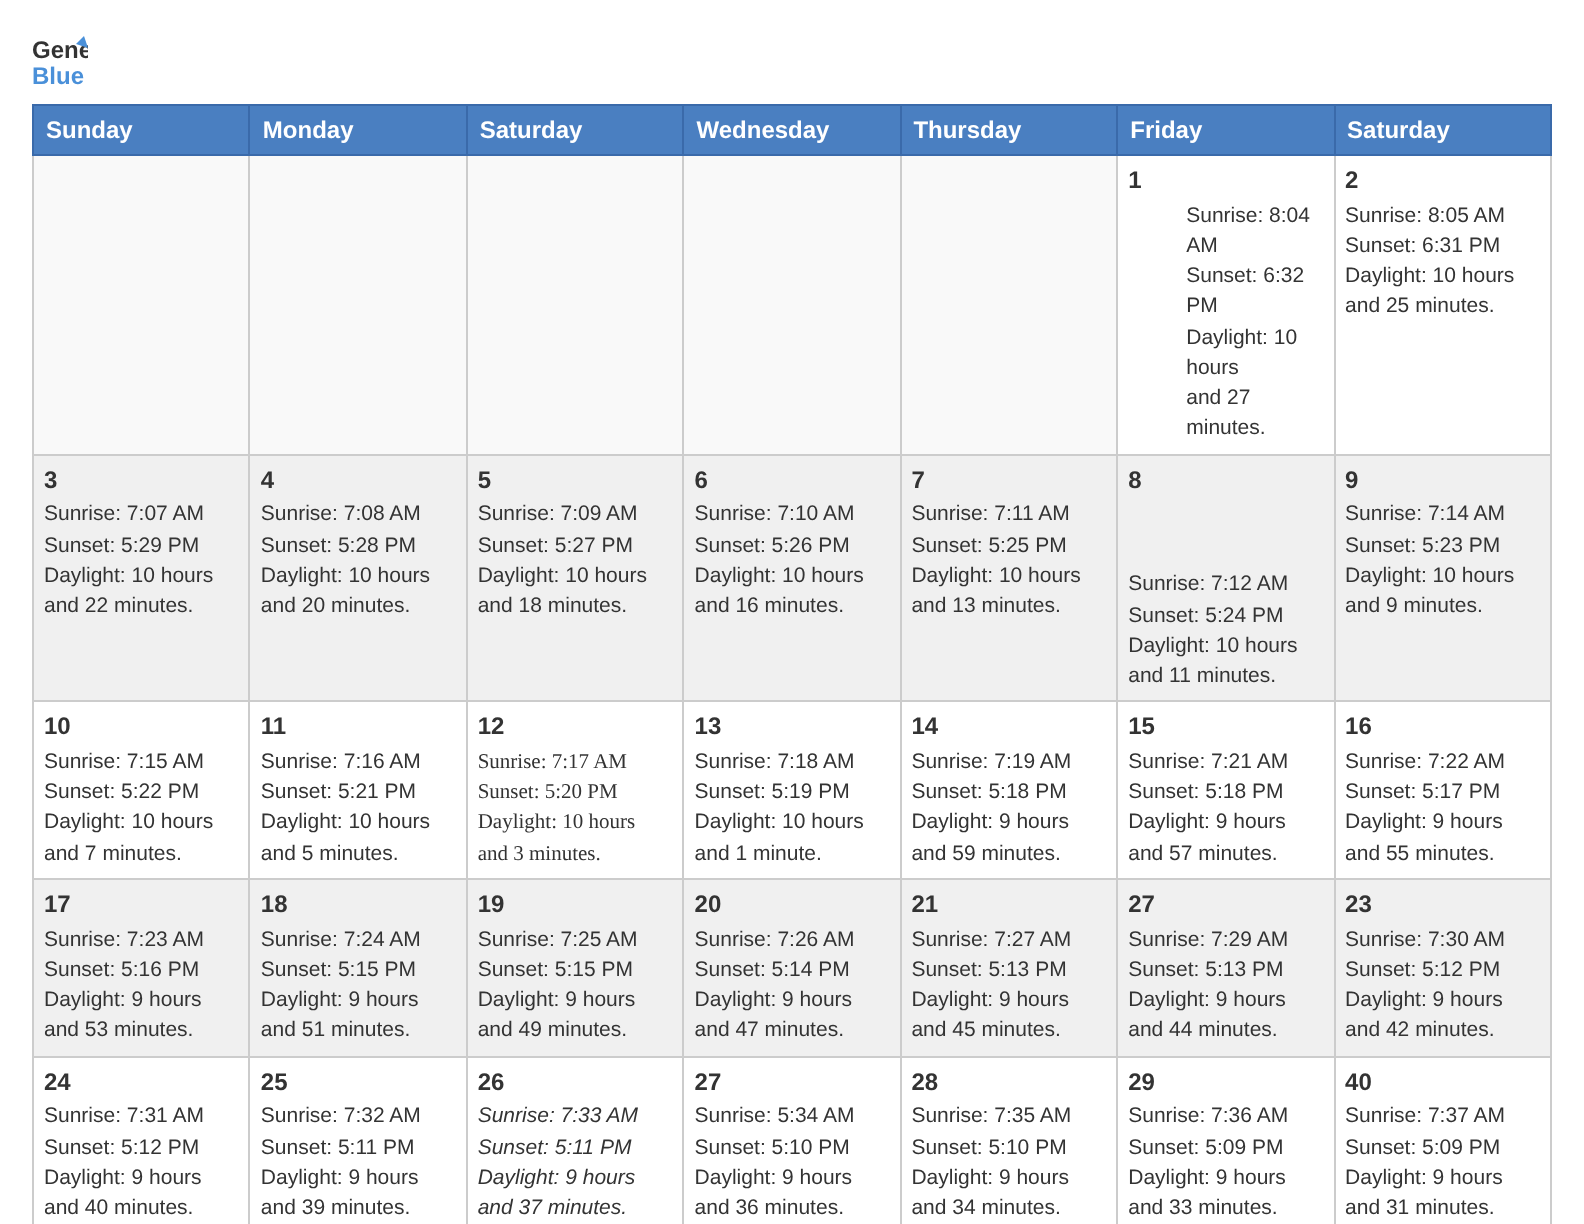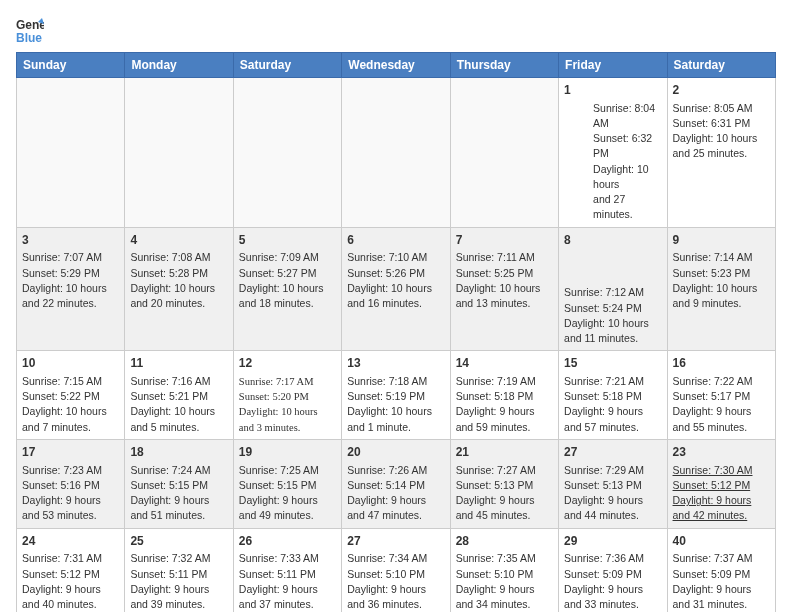--- a/index.html
+++ b/index.html
@@ -268,21 +268,21 @@
         </td>
         <td class="shaded">
           <span class="day-num">27</span>
           <div class="day-info" style="white-space: pre-line;">Sunrise: 7:29 AM
 Sunset: 5:13 PM
 Daylight: 9 hours
 and 44 minutes.</div>
         </td>
         <td class="shaded">
           <span class="day-num">23</span>
-          <div class="day-info" style="white-space: pre-line; text-decoration: underline;">Sunrise: 7:30 AM
+          <div class="day-info" style="white-space: pre-line;">Sunrise: 7:30 AM
 Sunset: 5:12 PM
 Daylight: 9 hours
 and 42 minutes.</div>
         </td>
       </tr>
       <tr>
         <td>
           <span class="day-num">24</span>
           <div class="day-info" style="white-space: pre-line;">Sunrise: 7:31 AM
 Sunset: 5:12 PM
@@ -291,28 +291,28 @@
         </td>
         <td>
           <span class="day-num">25</span>
           <div class="day-info" style="white-space: pre-line;">Sunrise: 7:32 AM
 Sunset: 5:11 PM
 Daylight: 9 hours
 and 39 minutes.</div>
         </td>
         <td>
           <span class="day-num">26</span>
-          <div class="day-info" style="white-space: pre-line;">Sunrise: 7:33 AM
+          <div class="day-info" style="white-space: pre-line; font-style: italic;">Sunrise: 7:33 AM
 Sunset: 5:11 PM
 Daylight: 9 hours
 and 37 minutes.</div>
         </td>
         <td>
           <span class="day-num">27</span>
-          <div class="day-info" style="white-space: pre-line;">Sunrise: 7:34 AM
+          <div class="day-info" style="white-space: pre-line;">Sunrise: 5:34 AM
 Sunset: 5:10 PM
 Daylight: 9 hours
 and 36 minutes.</div>
         </td>
         <td>
           <span class="day-num">28</span>
           <div class="day-info" style="white-space: pre-line;">Sunrise: 7:35 AM
 Sunset: 5:10 PM
 Daylight: 9 hours
 and 34 minutes.</div>

